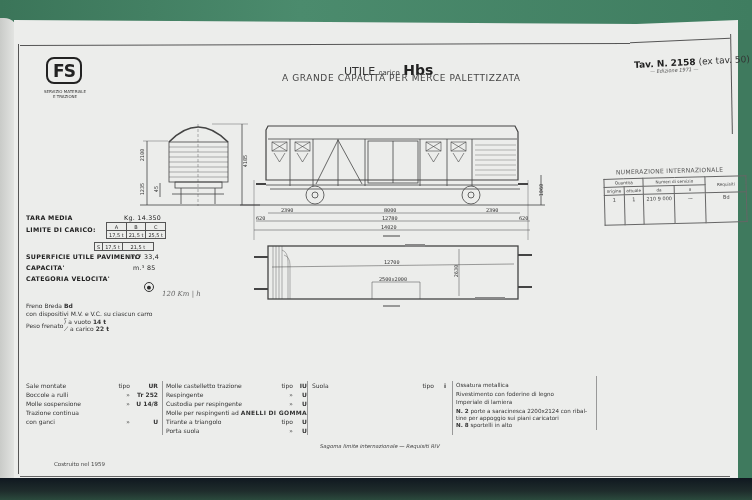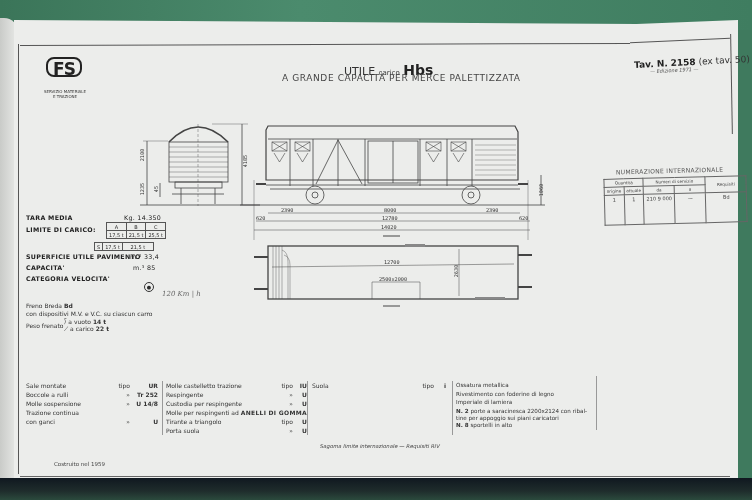--- a/index.html
+++ b/index.html
@@ -4,21 +4,21 @@
 <style>
   html,body{margin:0;padding:0;}
   body{width:752px;height:500px;overflow:hidden;background:#3f7a5e;position:relative;font-family:"DejaVu Sans",sans-serif;color:#2a2a2a;}
   .bg-top{position:absolute;left:0;top:0;width:752px;height:30px;background:linear-gradient(90deg,#3b7559,#4b8b6d 40%,#3f7d60);}
   .bg-bottom{position:absolute;left:0;top:478px;width:752px;height:22px;background:linear-gradient(180deg,#101820,#1f2d2c 60%,#2b4a3d);}
   .page{position:absolute;left:14px;top:20px;width:724px;height:462px;background:#ecedeb;clip-path:polygon(0 0,86% 4px,100% 0,100% 100%,0 100%);}
   .left-fold{position:absolute;left:0;top:18px;width:18px;height:460px;background:linear-gradient(90deg,#c9cbc8,#e9eae8);border-top-right-radius:14px;}
   .rule{position:absolute;height:1px;background:#555;}
   .vrule{position:absolute;width:1px;background:#555;}
   .abs{position:absolute;white-space:nowrap;}
-  .logo{position:absolute;left:46px;top:57px;width:36px;height:20px;border:2.5px solid #222;border-radius:8px;box-sizing:border-box;display:flex;align-items:flex-start;justify-content:center;font-weight:bold;font-size:17px;letter-spacing:-1px;color:#222;}
+  .logo{position:absolute;left:46px;top:57px;width:36px;height:27px;border:2.5px solid #222;border-radius:8px;box-sizing:border-box;display:flex;align-items:center;justify-content:center;font-weight:bold;font-size:17px;letter-spacing:-1px;color:#222;}
   .logo-sub{position:absolute;left:42px;top:89px;font-size:4px;line-height:5px;text-align:center;width:46px;color:#333;}
   .title1{left:344px;top:62px;font-size:11px;color:#333;}
   .title1 b{font-size:14px;color:#222;}
   .title2{left:282px;top:73px;font-size:9px;letter-spacing:.6px;color:#444;}
   .tav{left:634px;top:57px;font-size:9px;color:#333;transform:rotate(-3deg);}
   .tav b{color:#222;}
   .ediz{left:650px;top:67px;font-size:5px;color:#555;transform:rotate(-3deg);font-style:italic;}
   .spec{font-size:6.3px;font-weight:bold;letter-spacing:.3px;color:#222;}
   .small{font-size:6px;color:#333;}
   table.load{position:absolute;border-collapse:collapse;font-size:5px;}

